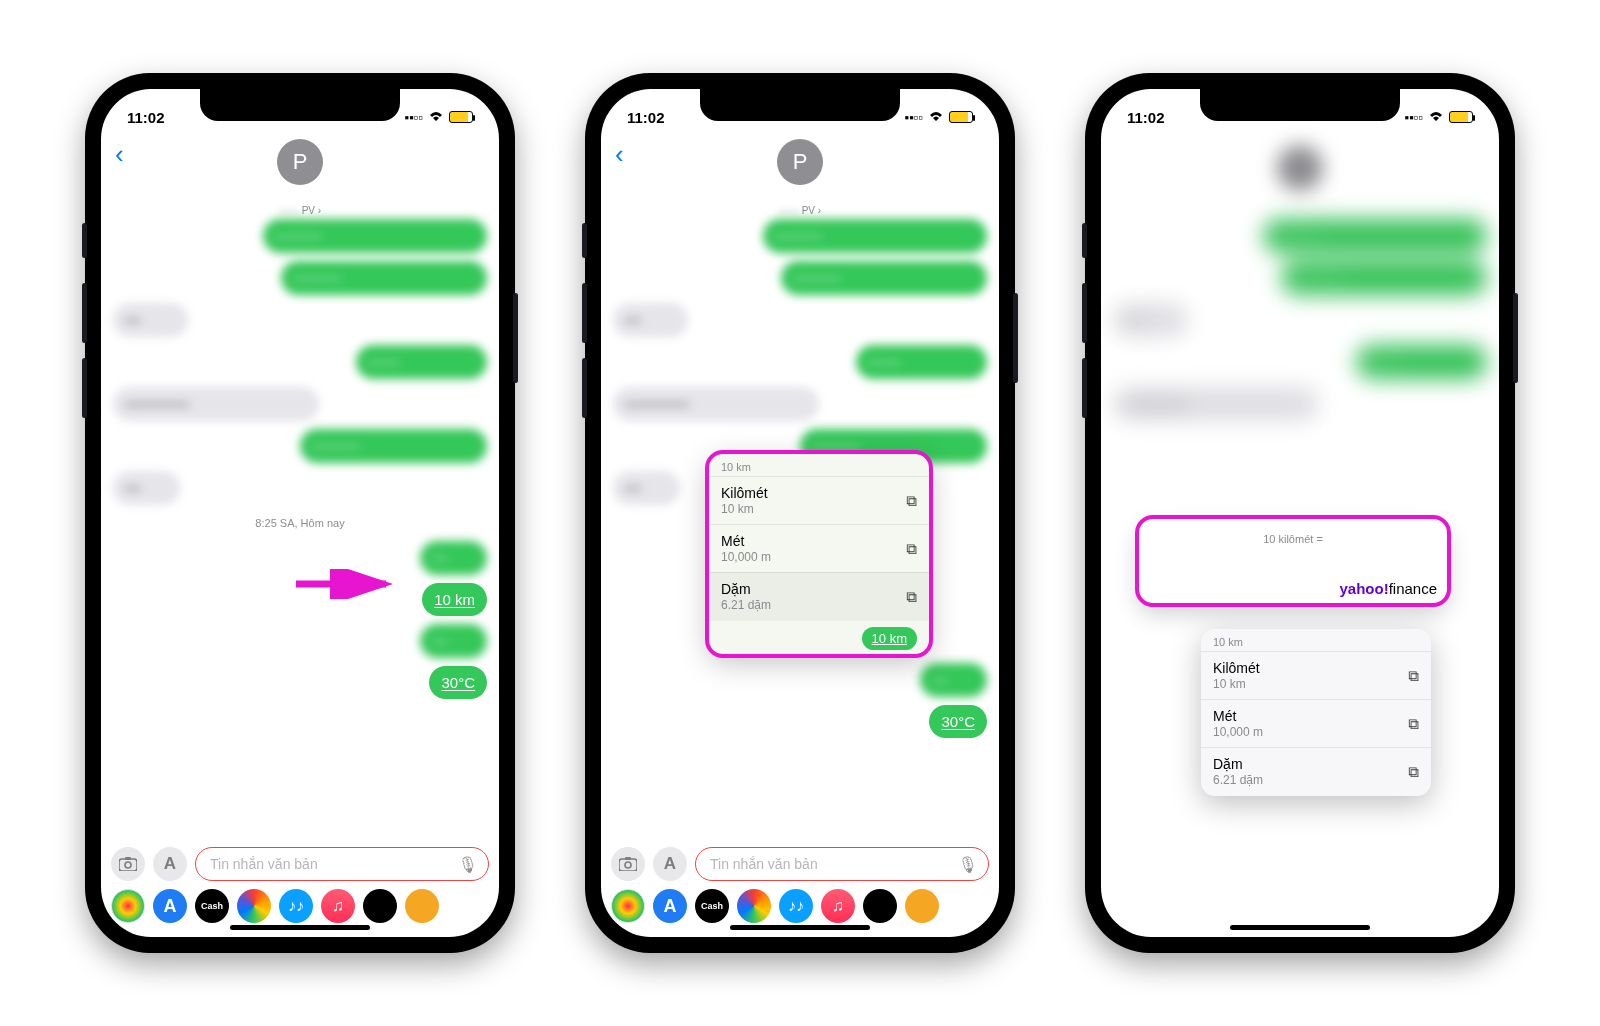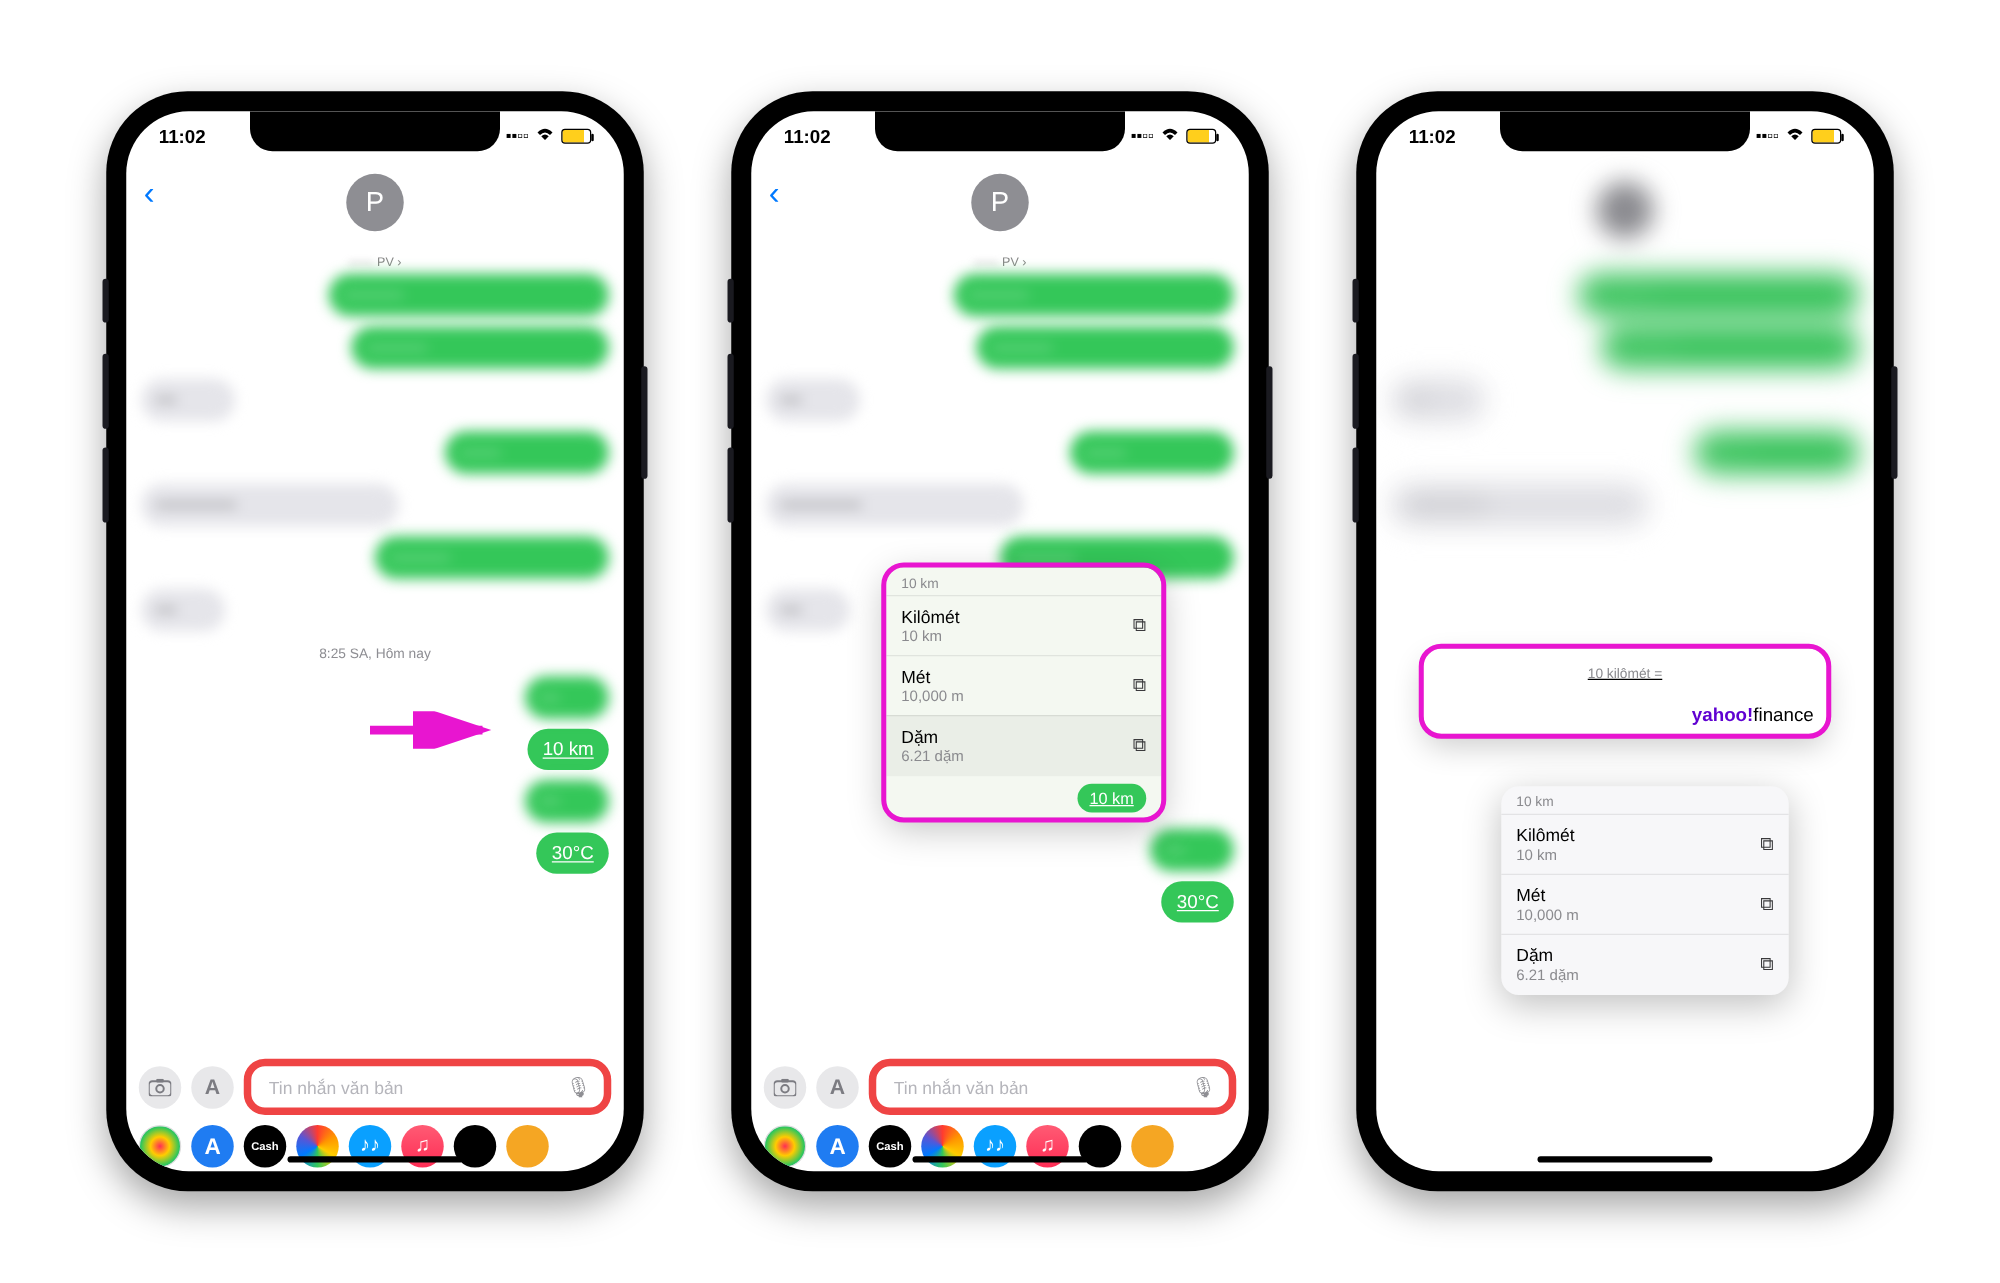--- a/index.html
+++ b/index.html
@@ -5,41 +5,41 @@
   * { box-sizing: border-box; margin: 0; padding: 0; font-family: -apple-system, BlinkMacSystemFont, "Segoe UI", Helvetica, Arial, sans-serif; }
   body { background: #fff; width: 1600px; height: 1026px; display: flex; align-items: center; justify-content: center; gap: 70px; }
   .phone { width: 430px; height: 880px; background: #000; border-radius: 65px; padding: 16px; position: relative; box-shadow: 0 12px 30px rgba(0,0,0,.35); }
   .phone .side-btn { position: absolute; background:#1a1a20; border-radius:3px; }
   .phone .sb-l1 { left:-3px; top:150px; width:5px; height:35px; }
   .phone .sb-l2 { left:-3px; top:210px; width:5px; height:60px; }
   .phone .sb-l3 { left:-3px; top:285px; width:5px; height:60px; }
   .phone .sb-r  { right:-3px; top:220px; width:5px; height:90px; }
   .screen { width: 100%; height: 100%; background: #fff; border-radius: 50px; overflow: hidden; position: relative; }
   .notch { position: absolute; top: 0; left: 50%; transform: translateX(-50%); width: 200px; height: 32px; background: #000; border-bottom-left-radius: 18px; border-bottom-right-radius: 18px; z-index: 50; }
-  .status-bar { position: absolute; top: 0; left: 0; right: 0; height: 44px; display: flex; align-items: flex-start; justify-content: space-between; padding: 12px 26px 0; font-weight: 600; font-size: 15px; z-index:40; }
+  .status-bar { position: absolute; top: 0; left: 0; right: 0; height: 44px; display: flex; align-items: center; justify-content: space-between; padding: 12px 26px 0; font-weight: 600; font-size: 15px; z-index:40; }
   .status-right { display:flex; align-items:center; gap:5px; }
   .battery { width:24px; height:12px; border:1px solid #000; border-radius:3px; position:relative; background: linear-gradient(to right,#ffcf1c 80%,transparent 80%);}
   .battery::after { content:""; position:absolute; right:-3px; top:3px; width:2px; height:6px; background:#000; border-radius:1px;}
   .wifi-ic, .sig-ic { font-size:13px; }
   .hdr { position:absolute; top:44px; left:0; right:0; text-align:center; padding-top:6px; }
   .hdr .back { position:absolute; left:14px; top:6px; font-size:26px; color:#0079ff; font-weight:300;}
   .avatar { width:46px; height:46px; border-radius:50%; background:#8e8e93; color:#fff; display:flex; align-items:center; justify-content:center; font-size:22px; margin:0 auto; }
   .cname { font-size:10px; color:#888; margin-top:20px; }
   .chat { position:absolute; top:120px; left:0; right:0; bottom:96px; padding:6px 12px; }
   .bubble { border-radius:18px; padding:8px 12px; margin:4px 0; max-width:72%; filter: blur(5px); }
   .bubble.g { background:#34c759; color:#fff; margin-left:auto; }
   .bubble.w { background:#e5e5ea; color:#000; margin-right:auto; }
   .bubble.clear { filter:none; font-size:15px; }
   .bubble.u { text-decoration: underline; text-underline-offset:2px; }
   .ts { text-align:center; font-size:11px; color:#8e8e93; margin:8px 0; filter:none; }
   .row-r { display:flex; justify-content:flex-end; } .row-l{display:flex;}
   .dock { position:absolute; bottom:0; left:0; right:0; height:96px; }
   .input-row { display:flex; align-items:center; gap:8px; padding:6px 10px; }
   .icon-btn { width:34px; height:34px; border-radius:50%; background:#e8e8ea; display:flex; align-items:center; justify-content:center; color:#7c7c82; font-size:17px; flex-shrink:0;}
-  .textin { flex:1; height:45px; border:6px solid #ef4444; border-radius:17px; padding:0 36px 0 14px; font-size:14px; color:#b5b5bb; display:flex; align-items:center; position:relative;}
+  .textin { flex:1; height:34px; border:1px solid #ef4444; border-radius:17px; padding:0 36px 0 14px; font-size:14px; color:#b5b5bb; display:flex; align-items:center; position:relative;}
   .mic { position:absolute; right:10px; top:7px; color:#8e8e93; font-size:16px;}
   .app-row { display:flex; gap:8px; padding:2px 10px 8px; }
   .app { width:34px; height:34px; border-radius:50%; flex-shrink:0; }
   .home-bar { position:absolute; bottom:7px; left:50%; transform:translateX(-50%); width:140px; height:5px; background:#000; border-radius:3px; }
   .arrow { position:absolute; width:110px; height:30px; left:190px; top:480px; z-index:30; }
   .arrow svg { width:100%; height:100%; }
   .popup { position:absolute; background:#f4f8f1; border-radius:14px; box-shadow:0 8px 30px rgba(0,0,0,.25); overflow:hidden; width:220px; }
   .hl { outline: 4px solid #e815d0; }
   .popup .pt { font-size:11px; color:#8a8a8e; padding:7px 12px 3px; }
   .popup .item { display:flex; justify-content:space-between; align-items:center; padding:8px 12px; border-top:1px solid rgba(0,0,0,.08);}
@@ -301,21 +301,21 @@
       <span>11:02</span>
       <span class="status-right">
         <span class="sig-ic">▪▪▫▫</span>
         <span class="wifi-ic"><svg width="16" height="12" viewBox="0 0 16 12">
               <path d="M8 11 L5 8 Q8 5 11 8 Z M2 5 Q8 -1 14 5 L12 7 Q8 3 4 7 Z" fill="#000"></path>
             </svg></span>
         <span class="battery"></span>
       </span>
     </div>
 
-    <div class="card hl" style="left:38px; right:38px; top:430px; height:68px;text-decoration:underline;">
+    <div class="card hl" style="left:38px; right:52px; top:430px; height:84px;">
       <div class="eq">10 kilômét =</div>
       <div class="brand"><span class="y">yahoo!</span><span class="f">finance</span></div>
     </div>
 
     <div class="popup" style="left:100px; top:540px; width:230px; background:#f7f7f9;">
       <div class="pt">10 km</div>
       <div class="item">
         <span class="lbl"><span>Kilômét</span><small>10 km</small></span>
         <span class="copy-ic">⧉</span>
       </div>

